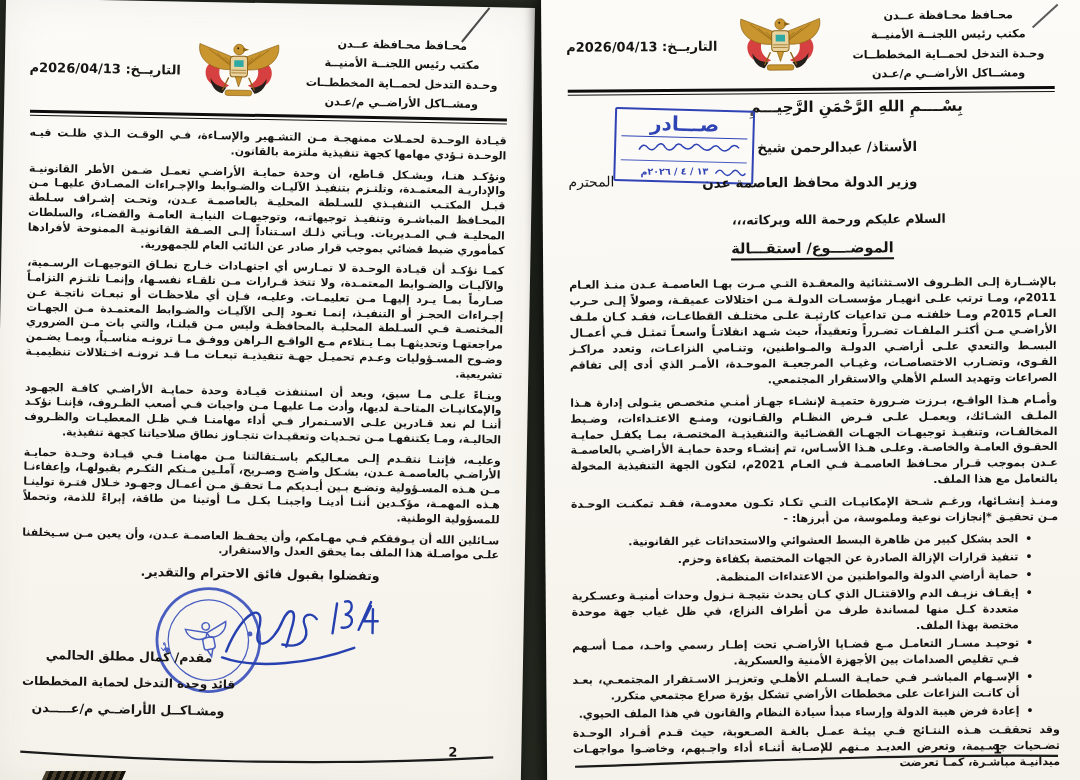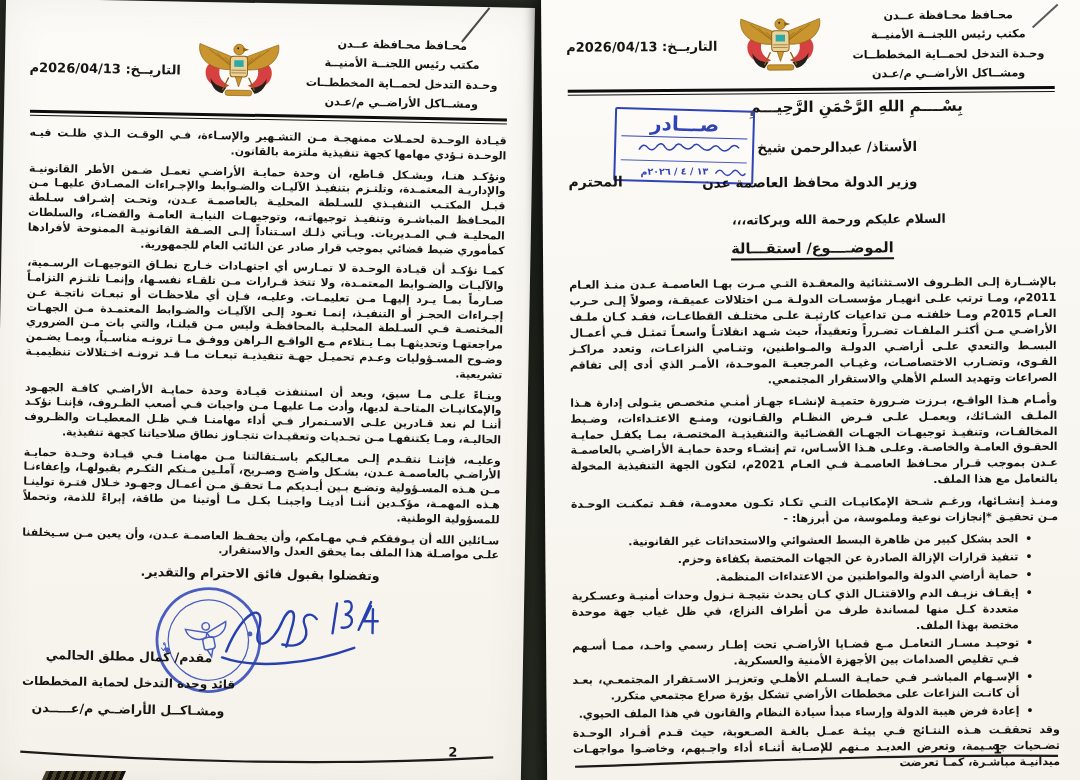--- a/index.html
+++ b/index.html
@@ -35,21 +35,21 @@
   .stamp-box{
     position:absolute;top:14px;left:46px;width:126px;
     border:2.5px solid #2f43b5;border-radius:2px;color:#2f43b5;
     transform:rotate(2deg);padding:1px 5px 4px 5px;background:rgba(255,255,255,.25);
   }
   .stamp-title{text-align:center;font-weight:bold;font-size:20px;border-bottom:1.5px solid #2f43b5;padding-bottom:1px;}
   .stamp-row{border-bottom:1px solid #4a5cc0;padding:2px 0;}
   .stamp-daterow{display:flex;align-items:center;gap:4px;padding-top:3px;}
   .stamp-date{font-size:9.5px;font-weight:bold;transform:rotate(-2deg);white-space:nowrap;}
   .addressee{position:absolute;top:36px;right:138px;text-align:right;font-weight:bold;font-size:13.5px;line-height:2.6;white-space:nowrap;}
-  .honorific{position:absolute;top:78px;left:0;font-weight:bold;font-size:14px;}
+  .honorific{position:absolute;top:78px;left:0;font-weight:normal;font-size:14px;}
   .greeting{position:absolute;top:118px;right:110px;font-weight:bold;font-size:12.5px;}
   .subject{position:absolute;top:146px;left:0;right:0;text-align:center;font-weight:bold;font-size:14.5px;}
   .subject span{border-bottom:2px solid #111;padding-bottom:2px;}
 
   
   .body1{font-size:11px;line-height:1.45;text-align:justify;font-weight:bold;}
   .body2{font-size:10.8px;line-height:1.37;text-align:justify;font-weight:bold;padding-top:10px;}
   .body1 p,.body2 p{margin:0 0 6px 0;}
   .bullets{margin:2px 0 4px 0;}
   .bullet{display:flex;gap:7px;padding-right:26px;margin-bottom:2px;}

